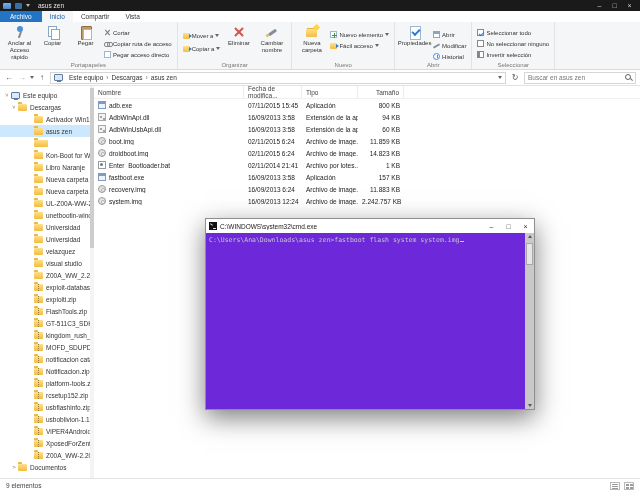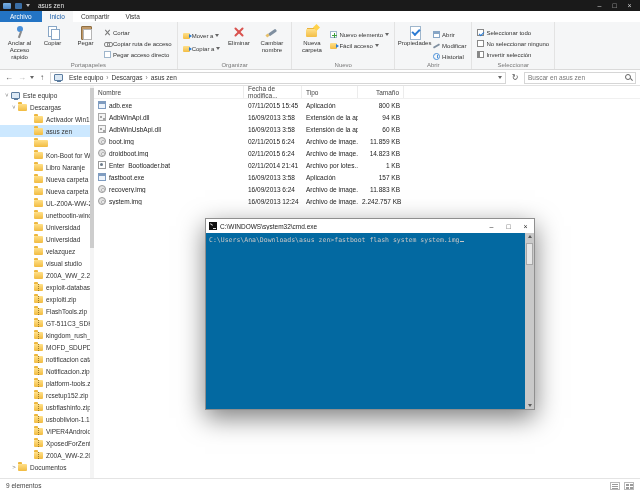--- a/index.html
+++ b/index.html
@@ -131,21 +131,21 @@
 .fic-exe{background:#eef4fb;border:1px solid #7f9cc0}
 .fic-exe::before{content:"";position:absolute;left:0;right:0;top:0;height:2px;background:#7f9cc0}
 .fic-dll{background:#f3f3f3;border:1px solid #a8a8a8}
 .fic-dll::before{content:"";position:absolute;left:1px;top:2px;width:2px;height:2px;background:#8a8a8a;border-radius:50%;box-shadow:3px 2px 0 #8a8a8a}
 .fic-img{border-radius:50%;background:#e3e3e3;border:1px solid #9c9c9c}
 .fic-img::before{content:"";position:absolute;left:2px;top:2px;width:2px;height:2px;background:#fff;border:1px solid #b0b0b0;border-radius:50%}
 .fic-bat{background:#fff;border:1px solid #9a9a9a}
 .fic-bat::before{content:"";position:absolute;left:1px;top:1px;width:3px;height:3px;background:#6c7a89;border-radius:50%}
 
 
-.cmdwin{position:absolute;left:205px;top:218px;width:330px;height:192px;background:#0369a1;border:1px solid #8f8f8f;box-shadow:0 8px 24px rgba(0,0,0,.5);z-index:20;display:flex;flex-direction:column}
+.cmdwin{position:absolute;left:205px;top:218px;width:330px;height:192px;background:#6d28d9;border:1px solid #8f8f8f;box-shadow:0 8px 24px rgba(0,0,0,.5);z-index:20;display:flex;flex-direction:column}
 .cmd-tb{height:14px;background:#fff;display:flex;align-items:center;padding-left:3px;gap:3px;flex:none}
 .cmd-ic{width:8px;height:8px;background:#111;position:relative;flex:none}
 .cmd-ic::before{content:"";position:absolute;left:1px;top:2px;width:3px;height:1px;background:#ddd;transform:rotate(35deg)}
 .cmd-ic::after{content:"";position:absolute;left:4px;bottom:1px;width:3px;height:1px;background:#ddd}
 .cmd-title{font-size:6.5px;color:#222;flex:1;white-space:nowrap;overflow:hidden}
 .cmd-ctrls{display:flex;height:100%}
 .cmd-ctrl{width:17px;display:flex;align-items:center;justify-content:center;font-size:7px;color:#333}
 .cmd-body{flex:1;position:relative;font-family:"DejaVu Sans Mono",monospace;font-size:6.5px;color:#c6c6c6;padding:3px 13px 2px 3px}
 .cmd-line{white-space:pre-wrap;word-break:break-all}
 .cursor{display:inline-block;width:4px;height:1px;background:#c6c6c6;margin-left:1px}

